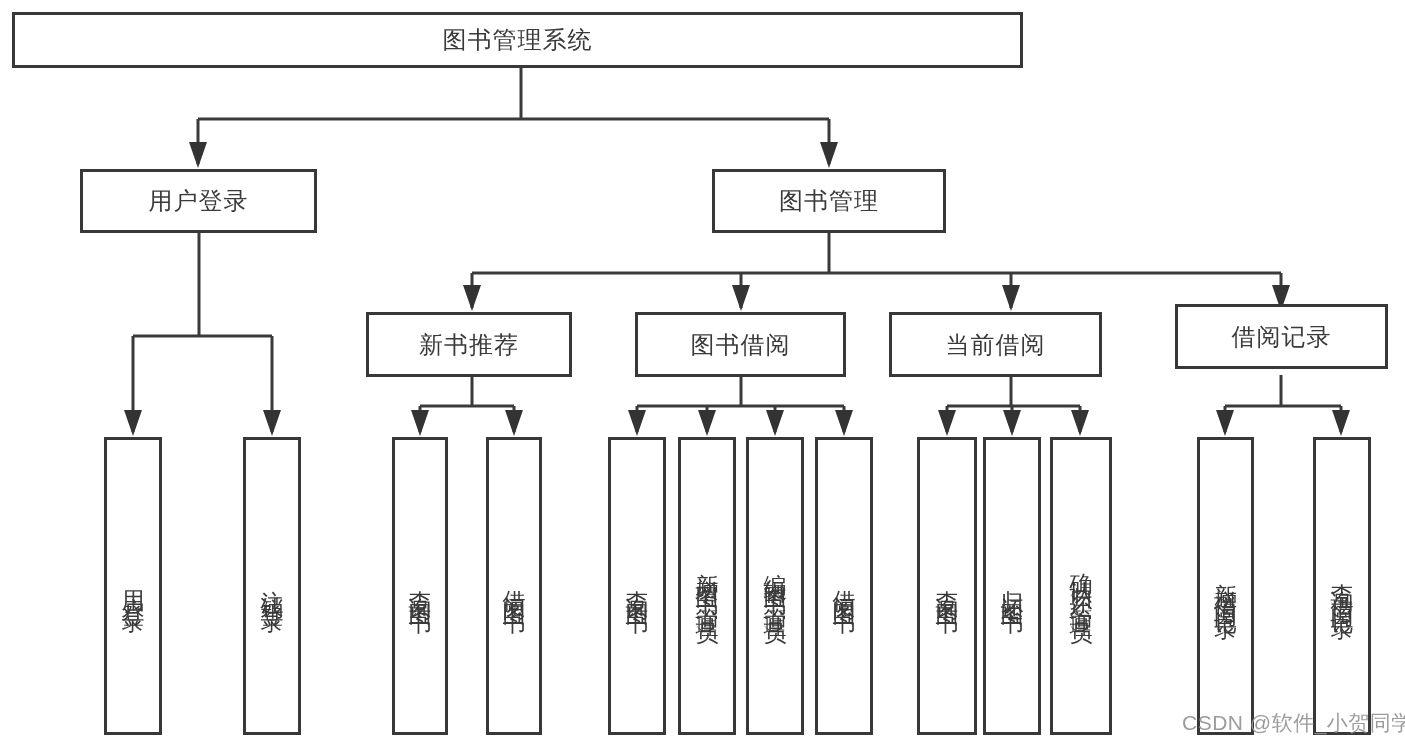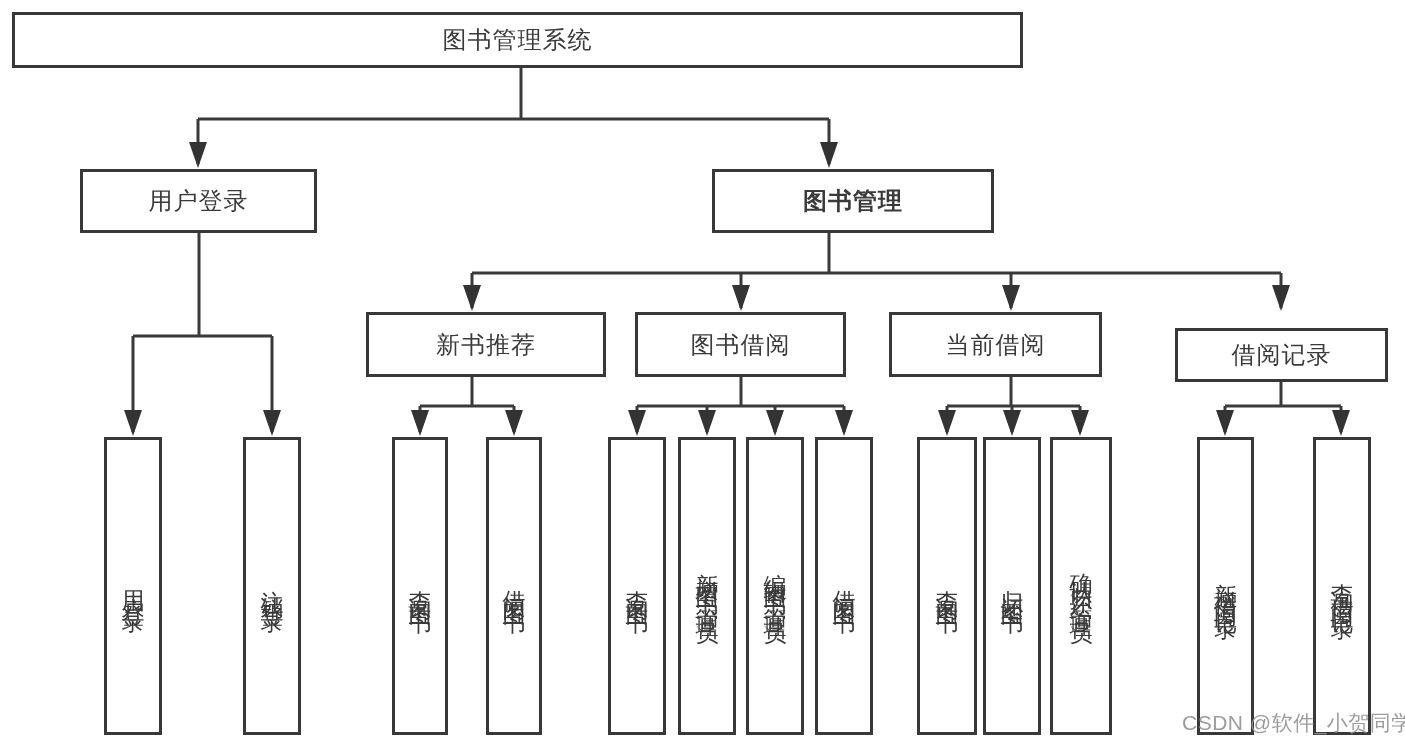--- a/index.html
+++ b/index.html
@@ -113,34 +113,34 @@
     <polygon class="ah" points="1332,410 1350,410 1341,436"></polygon>
   </svg>
 
   <div class="node" style="left:12px; top:12px; width:1011px; height:56px;">
     <span>图书管理系统</span>
   </div>
 
   <div class="node" style="left:80px; top:169px; width:237px; height:64px;">
     <span>用户登录</span>
   </div>
-  <div class="node" style="left:712px; top:169px; width:282px; height:64px;font-weight:bold;">
+  <div class="node" style="left:712px; top:169px; width:234px; height:64px;">
     <span>图书管理</span>
   </div>
 
-  <div class="node" style="left:366px; top:312px; width:240px; height:65px;">
+  <div class="node" style="left:366px; top:312px; width:206px; height:65px;">
     <span>新书推荐</span>
   </div>
   <div class="node" style="left:635px; top:312px; width:211px; height:65px;">
     <span>图书借阅</span>
   </div>
   <div class="node" style="left:889px; top:312px; width:213px; height:65px;">
     <span>当前借阅</span>
   </div>
-  <div class="node" style="left:1175px; top:328px; width:213px; height:54px;">
+  <div class="node" style="left:1175px; top:304px; width:213px; height:65px;">
     <span>借阅记录</span>
   </div>
 
   <div class="leaf" style="left:104px;">
     <span class="vtext">用户登录</span>
   </div>
   <div class="leaf" style="left:243px;">
     <span class="vtext">注销登录</span>
   </div>
 

